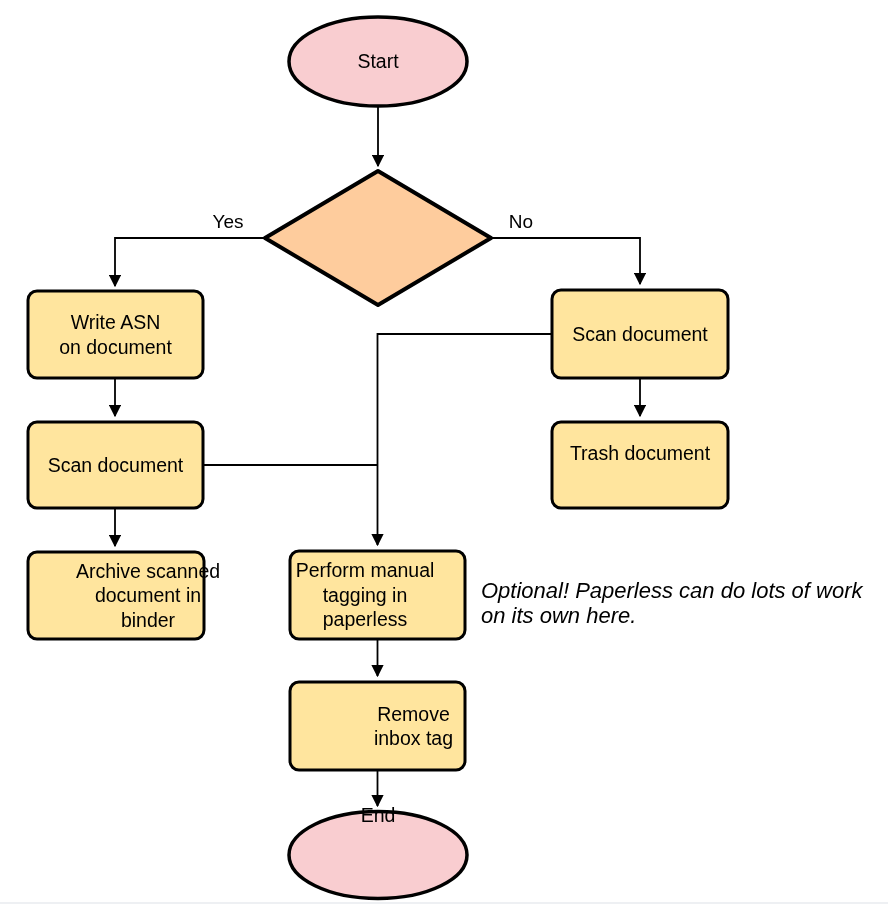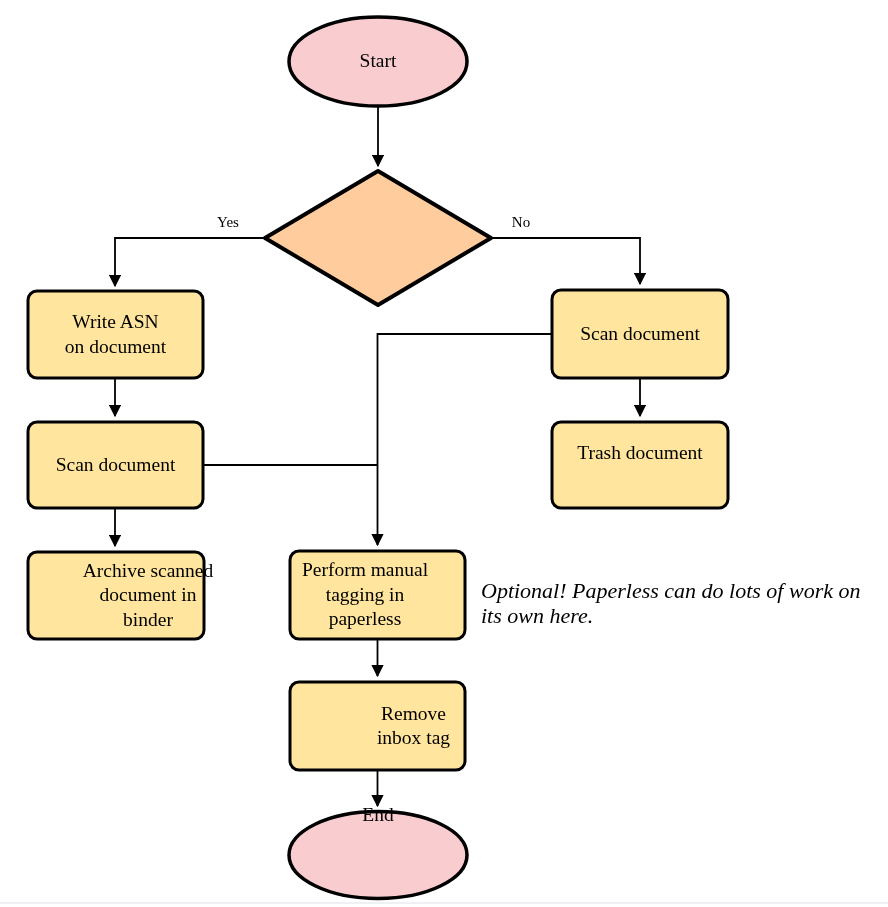--- a/index.html
+++ b/index.html
@@ -1,21 +1,21 @@
 <!DOCTYPE html>
 <html><head>
 <meta charset="utf-8">
 <style>
   html, body { margin: 0; padding: 0; background: #ffffff; }
   .canvas {
     position: relative;
     width: 888px;
     height: 907px;
     background: #ffffff;
-    font-family: Liberation Serif, serif;
+    font-family: Liberation Sans, sans-serif;
     overflow: hidden;
   }
   .canvas svg { position: absolute; left: 0; top: 0; }
   .edge { fill: none; stroke: #000000; stroke-width: 1.8px; }
   .shape-rect { stroke: #000000; stroke-width: 3px; }
   .shape-ellipse { stroke: #000000; stroke-width: 3.5px; }
   .shape-diamond { stroke: #000000; stroke-width: 4px; stroke-linejoin: round; }
   .node-label {
     position: absolute;
     display: flex;
@@ -26,21 +26,21 @@
     font-size: 19.5px;
     line-height: 24.5px;
     color: #000000;
     pointer-events: none;
   }
   .edge-label {
     position: absolute;
     display: flex;
     align-items: center;
     justify-content: center;
-    font-size: 15px;
+    font-size: 19px;
     color: #000000;
   }
   .note {
     position: absolute;
     left: 481px;
     top: 578px;
     width: 402px;
     font-size: 22px;
     line-height: 25px;
     font-style: italic;

